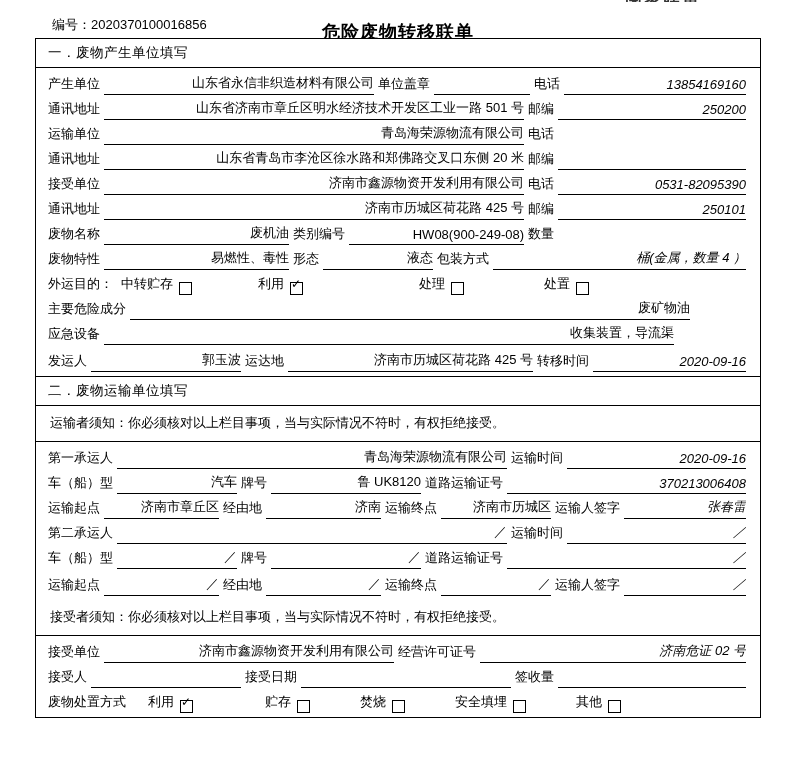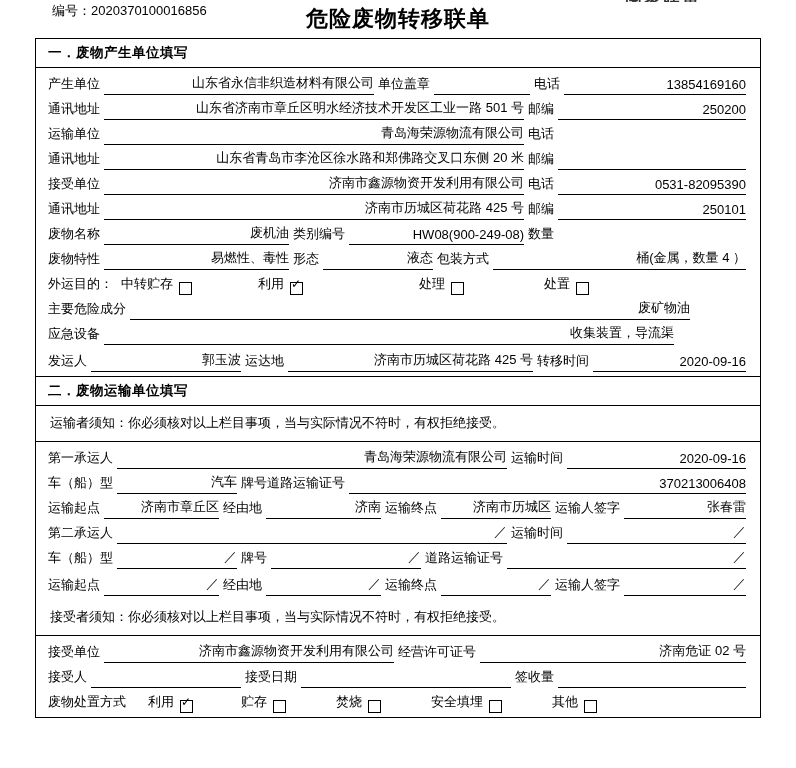--- a/index.html
+++ b/index.html
@@ -22,31 +22,31 @@
     height: 768px;
     box-sizing: border-box;
   }
   .topbar {
     position: relative;
     height: 34px;
   }
   .doc-no {
     position: absolute;
     left: 52px;
-    top: 2px;
+    top: 16px;
     font-size: 13px;
     white-space: nowrap;
   }
   .doc-title {
     position: absolute;
     left: 0;
     right: 0;
-    top: 4px;
+    top: 20px;
     text-align: center;
-    font-size: 22px;
+    font-size: 18px;
     font-weight: bold;
     letter-spacing: 1px;
   }
   .stamp {
     position: absolute;
     right: 95px;
     top: -10px;
     font-size: 17px;
     font-weight: bold;
     color: #111;
@@ -59,21 +59,21 @@
     position: absolute;
     left: 35px;
     top: 38px;
     width: 726px;
     border: 1px solid #000;
     box-sizing: border-box;
     background: #fff;
   }
   .sec-head {
     border-bottom: 1px solid #000;
-    font-weight: bold;
+    font-weight: normal;
     font-size: 13.5px;
     padding: 5px 10px 5px 12px;
     letter-spacing: 0.5px;
   }
   .sec-head.mid {
     border-top: 1px solid #000;
   }
   .block {
     padding: 2px 10px 4px 12px;
   }
@@ -93,20 +93,21 @@
     text-align: right;
     font-size: 13px;
     padding-bottom: 2px;
     margin: 0 4px;
     flex: 0 0 auto;
     overflow: hidden;
     text-overflow: clip;
   }
   .val.grow {
     flex: 1 1 auto;
+    font-style: italic;
   }
   .spacer {
     flex: 1 1 auto;
   }
   .note {
     font-size: 13px;
     padding: 6px 0 5px 2px;
   }
   .chk {
     display: inline-block;
@@ -254,20 +255,21 @@
         <span class="lbl">第一承运人</span>
         <span class="val" style="width:390px">青岛海荣源物流有限公司</span>
         <span class="lbl">运输时间</span>
         <span class="val grow">2020-09-16</span>
       </div>
 
       <div class="row">
         <span class="lbl">车（船）型</span>
         <span class="val" style="width:120px">汽车</span>
         <span class="lbl">牌号</span>
+        <span class="val" style="width:150px">鲁 UK8120</span>
         <span class="lbl">道路运输证号</span>
         <span class="val grow">370213006408</span>
       </div>
 
       <div class="row">
         <span class="lbl">运输起点</span>
         <span class="val" style="width:115px">济南市章丘区</span>
         <span class="lbl">经由地</span>
         <span class="val" style="width:115px">济南</span>
         <span class="lbl">运输终点</span>
@@ -323,21 +325,21 @@
         <span class="lbl">接受日期</span>
         <span class="val" style="width:210px"></span>
         <span class="lbl">签收量</span>
         <span class="val grow"></span>
       </div>
 
       <div class="row">
         <span class="lbl">废物处置方式</span>
         <span class="lbl" style="margin-left:22px">利用</span>
         <span class="chk on"></span>
-        <span class="lbl" style="margin-left:48px">贮存</span>
+        <span class="lbl" style="margin-left:72px">贮存</span>
         <span class="chk"></span>
         <span class="lbl" style="margin-left:50px">焚烧</span>
         <span class="chk"></span>
         <span class="lbl" style="margin-left:50px">安全填埋</span>
         <span class="chk"></span>
         <span class="lbl" style="margin-left:50px">其他</span>
         <span class="chk"></span>
         <span class="spacer"></span>
       </div>
 

